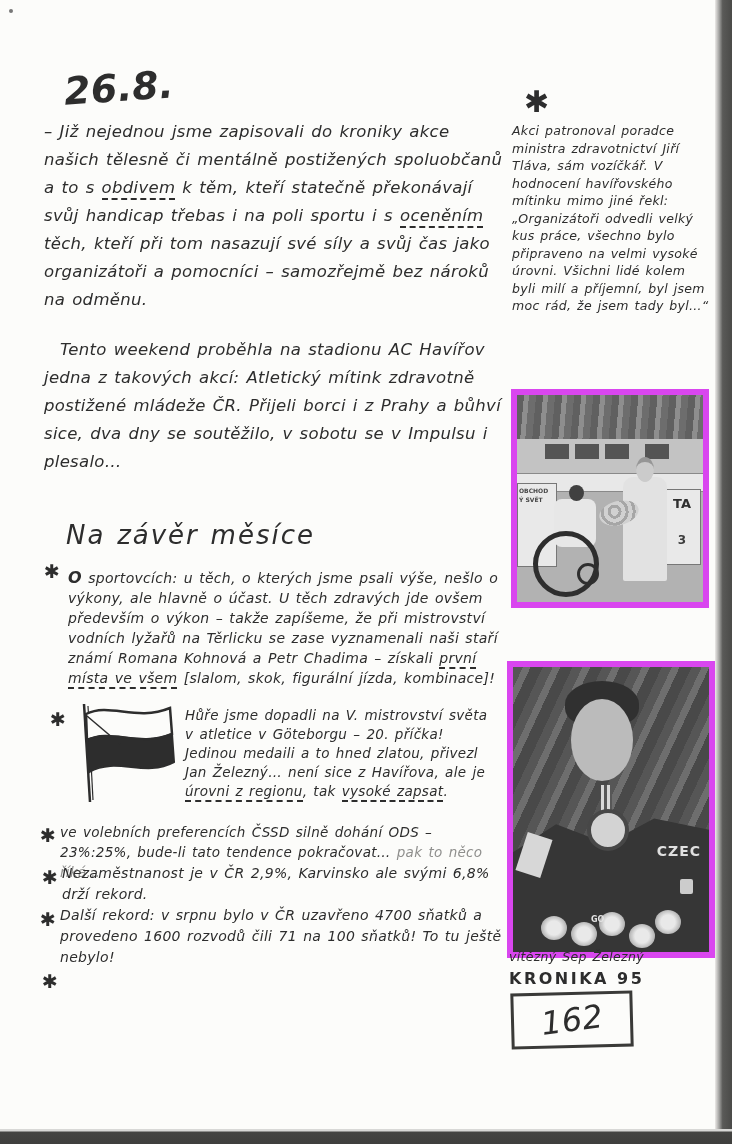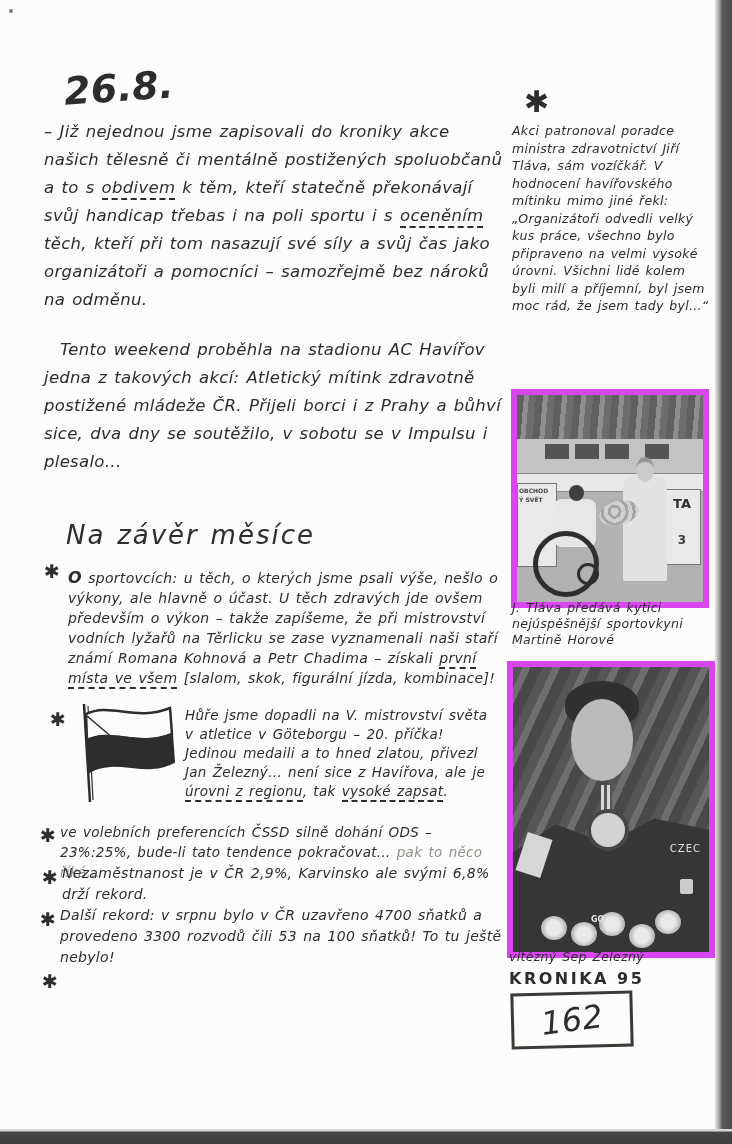--- a/index.html
+++ b/index.html
@@ -70,21 +70,21 @@
   .p1-bouquet{position:absolute;left:82px;top:106px;width:40px;height:24px;border-radius:50%;
     background:repeating-radial-gradient(circle at 40% 40%,#d6d6cf 0 4px,#a9a9a2 4px 7px);transform:rotate(-14deg);}
 
   
   .p2-bg{position:absolute;inset:0;
     background:repeating-linear-gradient(115deg,#54544e 0 9px,#6e6e68 9px 16px,#47473f 16px 27px);}
   .p2-hair{position:absolute;left:52px;top:14px;width:74px;height:46px;border-radius:50% 50% 40% 40%;background:#2c2c28;}
   .p2-face{position:absolute;left:58px;top:32px;width:62px;height:82px;border-radius:50%;background:#c0beb6;}
   .p2-jacket{position:absolute;left:0;top:146px;width:100%;height:140px;background:#32322e;
     clip-path:polygon(0 28%,22% 8%,48% 22%,72% 4%,100% 12%,100% 100%,0 100%);}
-  .p2-czec{position:absolute;right:8px;top:176px;color:#e6e6e0;font-weight:normal;font-size:10px;letter-spacing:1px;}
+  .p2-czec{position:absolute;right:8px;top:176px;color:#e6e6e0;font-weight:bold;font-size:14px;letter-spacing:1px;}
   .p2-emblem{position:absolute;right:16px;top:212px;width:13px;height:15px;background:#d0d0ca;border-radius:2px;}
   .p2-ribbon{position:absolute;left:88px;top:118px;width:11px;height:30px;
     background:repeating-linear-gradient(to right,#ddd 0 3px,#555 3px 6px);}
   .p2-medal{position:absolute;left:74px;top:142px;width:34px;height:34px;border-radius:50%;
     background:#d8d8d0;border:4px solid #44443e;}
   .p2-paper{position:absolute;left:8px;top:168px;width:26px;height:40px;background:#dcdcd6;transform:rotate(18deg);}
   .p2-flower{position:absolute;width:26px;height:24px;border-radius:50%;
     background:radial-gradient(circle,#efefe9 0 40%,#b9b9b2 70%);}
   .p2-go{position:absolute;left:78px;bottom:28px;color:#e8e8e2;font-size:8px;font-weight:bold;}
 
@@ -125,21 +125,21 @@
   <p class="item-text worldcup hand"><span>Hůře jsme dopadli na V. mistrovství světa v atletice v Göteborgu – 20. příčka! Jedinou medaili a to hned zlatou, přivezl Jan Železný… není sice z Havířova, ale je </span><span class="u-dash">úrovni z regionu</span><span>, tak </span><span class="u-dash">vysoké zapsat</span><span>.</span></p>
 
 
   <span class="marker" style="left:40px;top:824px;">✱</span>
   <p class="item-text polls hand"><span>ve volebních preferencích ČSSD silně dohání ODS – 23%:25%, bude-li tato tendence pokračovat… </span><span class="faint">pak to něco říká…</span></p>
 
   <span class="marker" style="left:42px;top:866px;">✱</span>
   <p class="item-text unemp hand">Nezaměstnanost je v ČR 2,9%, Karvinsko ale svými 6,8% drží rekord.</p>
 
   <span class="marker" style="left:40px;top:908px;">✱</span>
-  <p class="item-text records hand">Další rekord: v srpnu bylo v ČR uzavřeno 4700 sňatků a provedeno 3300 rozvodů čili 53 na 100 sňatků! To tu ještě nebylo!</p>
+  <p class="item-text records hand">Další rekord: v srpnu bylo v ČR uzavřeno 4700 sňatků a provedeno 1600 rozvodů čili 71 na 100 sňatků! To tu ještě nebylo!</p>
 
   <span class="marker" style="left:42px;top:970px;">✱</span>
 
   <div class="abs side-star hand">✱</div>
   <p class="abs side-note hand">Akci patronoval poradce ministra zdravotnictví Jiří Tláva, sám vozíčkář. V hodnocení havířovského mítinku mimo jiné řekl: „Organizátoři odvedli velký kus práce, všechno bylo připraveno na velmi vysoké úrovni. Všichni lidé kolem byli milí a příjemní, byl jsem moc rád, že jsem tady byl…“</p>
 
   <div class="photo photo1">
     <div class="pc">
       <div class="p1-ground"></div>
       <div class="p1-trees"></div>
@@ -160,21 +160,20 @@
       </div>
       <div class="p1-man-body"></div>
       <div class="p1-man-head"></div>
       <div class="p1-wheel"></div>
       <div class="p1-wheel-s"></div>
       <div class="p1-woman-body"></div>
       <div class="p1-woman-head"></div>
       <div class="p1-bouquet"></div>
     </div>
   </div>
-  <p class="abs caption1 hand">J. Tláva předává kytici nejúspěšnější sportovkyni Martině Horové</p>
 
   <div class="photo photo2">
     <div class="pc">
       <div class="p2-bg"></div>
       <div class="p2-hair"></div>
       <div class="p2-face"></div>
       <div class="p2-jacket"></div>
       <div class="p2-czec">CZEC</div>
       <div class="p2-emblem"></div>
       <div class="p2-ribbon"></div>

